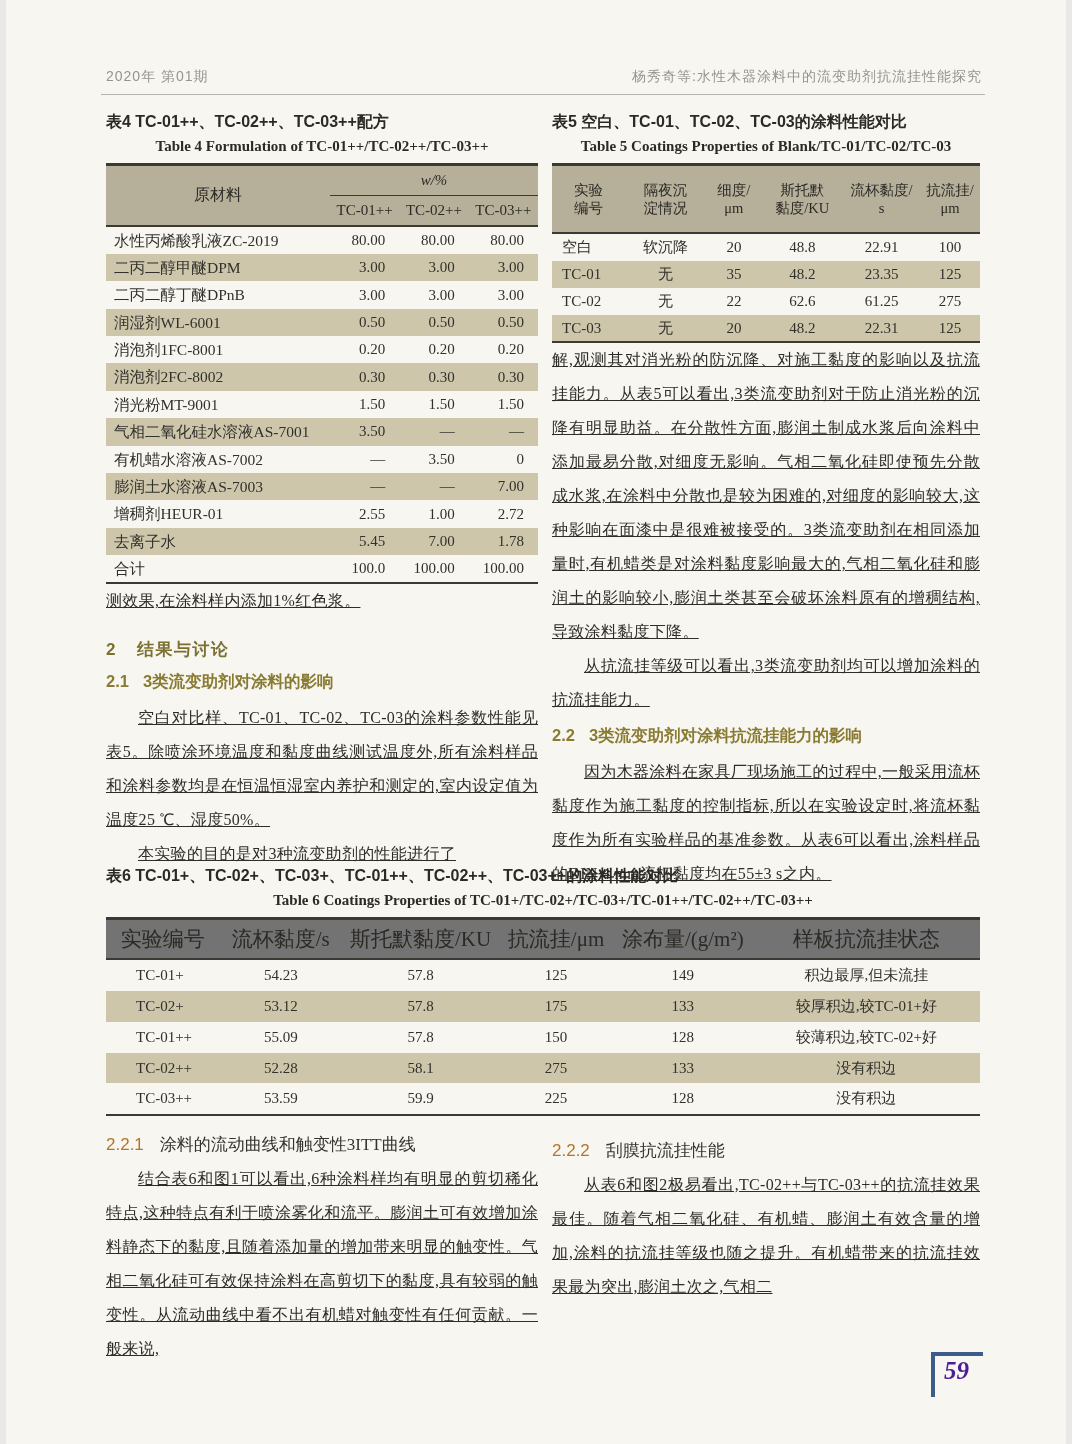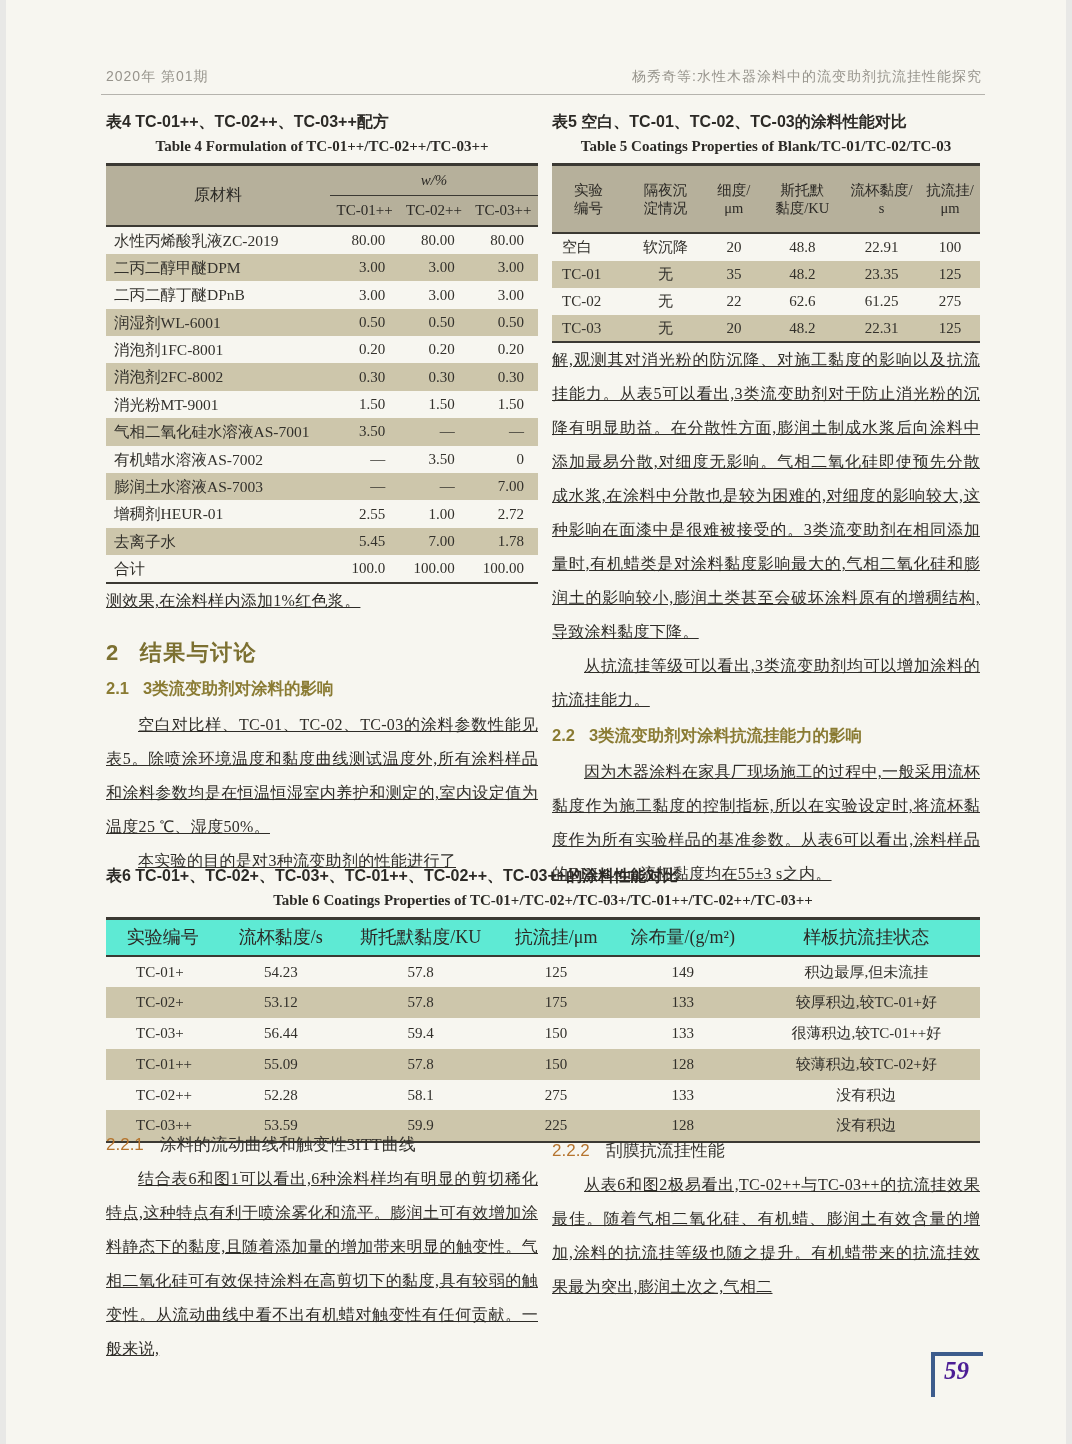--- a/index.html
+++ b/index.html
@@ -53,36 +53,36 @@
   .t4 th.colhead{text-align:center;}
   .t4 td:first-child{text-align:left; padding-left:8px; font-size:15.5px;}
   .t4 td:not(:first-child){text-align:right; padding-right:14px;}
   
   .t5 th{white-space:pre-line; font-size:14.5px; padding:15px 2px;}
   .t5 td{text-align:center; font-size:15px;}
   .t5 td:first-child{text-align:left; padding-left:10px;}
   .t5 col.c1{width:17%;} .t5 col.c2{width:19%;} .t5 col.c3{width:13%;}
   .t5 col.c4{width:19%;} .t5 col.c5{width:18%;} .t5 col.c6{width:14%;}
   
-  .t6 th{background:#5eead4; font-size:18px; padding:6px 8px;}
+  .t6 th{background:#737373; font-size:21px; padding:6px 8px;}
   .t6 td{text-align:center; padding:6px 4px;}
   .t6 td:first-child{text-align:left; padding-left:30px;}
   .t6 col.c1{width:13%;} .t6 col.c2{width:14%;} .t6 col.c3{width:18%;}
   .t6 col.c4{width:13%;} .t6 col.c5{width:16%;} .t6 col.c6{width:26%;}
   
   p.body{
     margin:0; font-size:16px; line-height:34px;
     text-align:justify; letter-spacing:0.3px;text-decoration:underline;
   }
   p.indent{text-indent:2em;}
   .gap-top{margin-top:16px;}
   
   .h1{
     font-family:"Liberation Sans", sans-serif; font-weight:bold;
-    font-size:22px; color:#7c7031; margin:20px 0 10px; letter-spacing:1.5px;
+    font-size:17px; color:#7c7031; margin:20px 0 10px; letter-spacing:1.5px;
   }
   .h1 .num{margin-right:20px;}
   .h2{
     font-family:"Liberation Sans", sans-serif; font-weight:bold;
     font-size:16.5px; color:#8a7b33; margin:8px 0 8px;
   }
   .h2 .num{margin-right:14px;}
   .h3{
     font-size:17px; margin:0 0 6px; font-family:"Liberation Serif", serif;
   }
@@ -329,28 +329,20 @@
           </tr>
           <tr>
             <td>TC-02+</td>
             <td>53.12</td>
             <td>57.8</td>
             <td>175</td>
             <td>133</td>
             <td>较厚积边,较TC-01+好</td>
           </tr>
           <tr>
-            <td>TC-03+</td>
-            <td>56.44</td>
-            <td>59.4</td>
-            <td>150</td>
-            <td>133</td>
-            <td>很薄积边,较TC-01++好</td>
-          </tr>
-          <tr>
             <td>TC-01++</td>
             <td>55.09</td>
             <td>57.8</td>
             <td>150</td>
             <td>128</td>
             <td>较薄积边,较TC-02+好</td>
           </tr>
           <tr>
             <td>TC-02++</td>
             <td>52.28</td>

